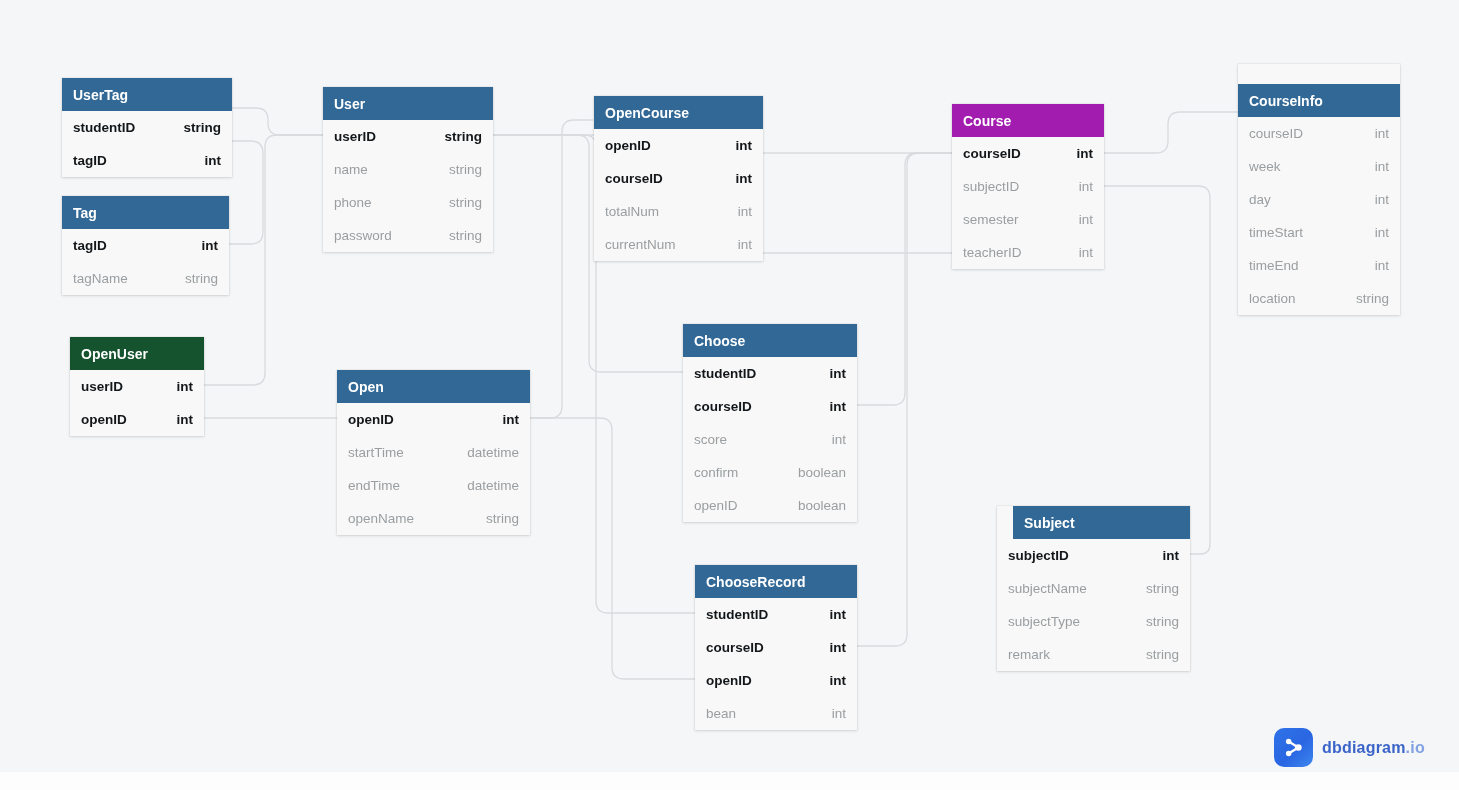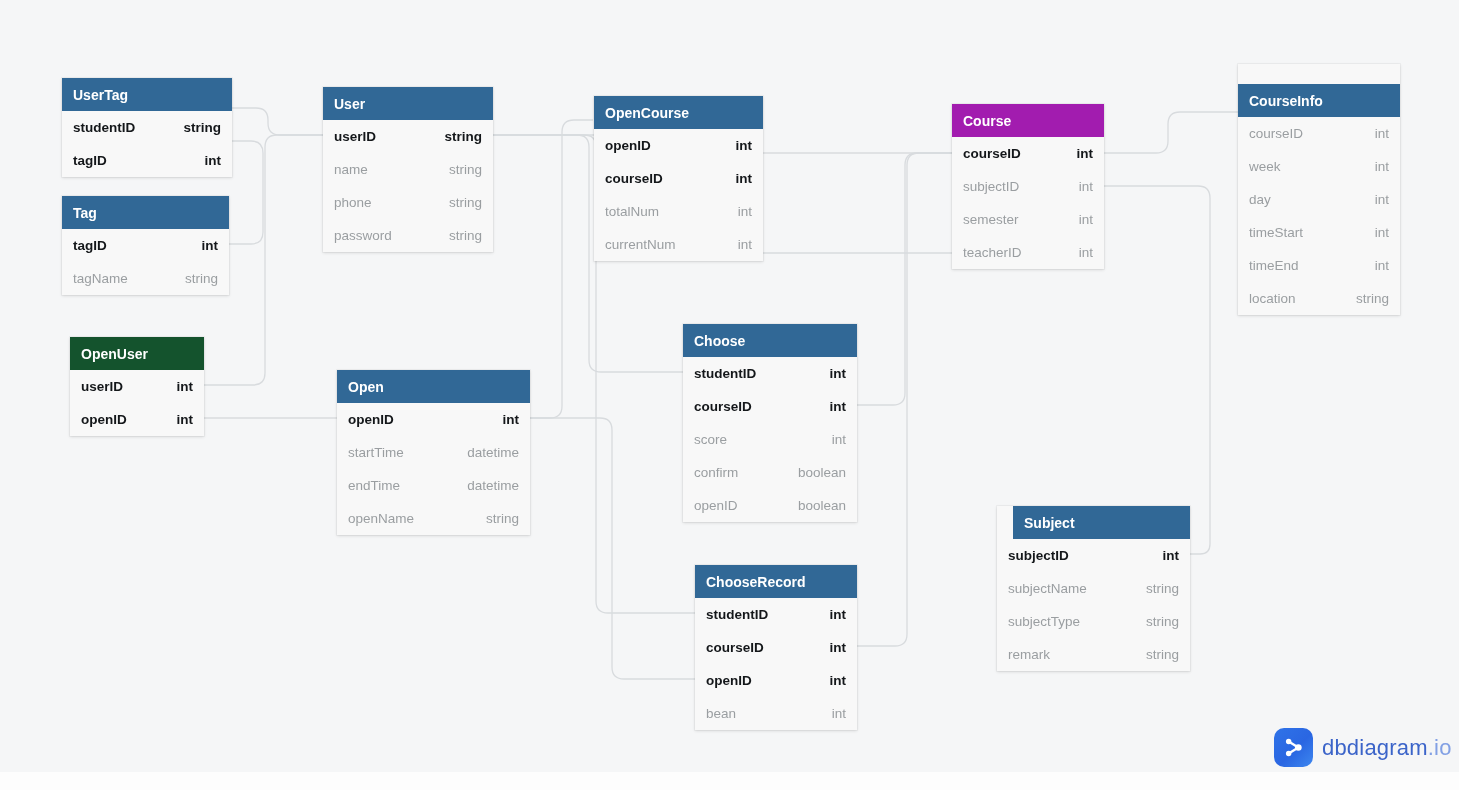--- a/index.html
+++ b/index.html
@@ -14,21 +14,21 @@
   .tbl-row{height:33px;display:flex;align-items:center;justify-content:space-between;
        padding:0 11px;font-size:13.5px;}
   .tbl-row .fname{color:#9a9ea1;}
   .tbl-row .ftype{color:#9a9ea1;}
   .tbl-row.key .fname,.tbl-row.key .ftype{color:#14171a;font-weight:bold;}
   #bottom-strip{position:absolute;left:0;top:772px;width:1459px;height:18px;background:#fdfdfd;z-index:3;}
   #logo{position:absolute;left:1274px;top:728px;z-index:4;display:flex;align-items:center;gap:9px;cursor:pointer;}
   #logo-badge{width:39px;height:39px;border-radius:10px;
       background:linear-gradient(135deg,#2f73e8 0%,#2a66e2 55%,#3d87ef 100%);
       display:flex;align-items:center;justify-content:center;}
-  #logo-text{font-size:22px;font-weight:400;color:#3b64c9;letter-spacing:0.2px;}
+  #logo-text{font-size:16px;font-weight:700;color:#3b64c9;letter-spacing:0.2px;}
   #logo-suffix{color:#82a0e4;}
 </style>
 </head>
 <body>
 
 <div id="stage">
   <svg id="wires" width="1459" height="790" viewBox="0 0 1459 790">
       <path d="M 232 108 L 256 108 Q 268 108 268 120 L 268 123 Q 268 135 280 135 L 323 135" stroke="#d8dbde"></path>
       <path d="M 232 141 L 251 141 Q 263 141 263 153 L 263 232 Q 263 244 251 244 L 229 244" stroke="#d8dbde"></path>
       <path d="M 204 385 L 253 385 Q 265 385 265 373 L 265 147 Q 265 135 277 135 L 323 135" stroke="#d8dbde"></path>

